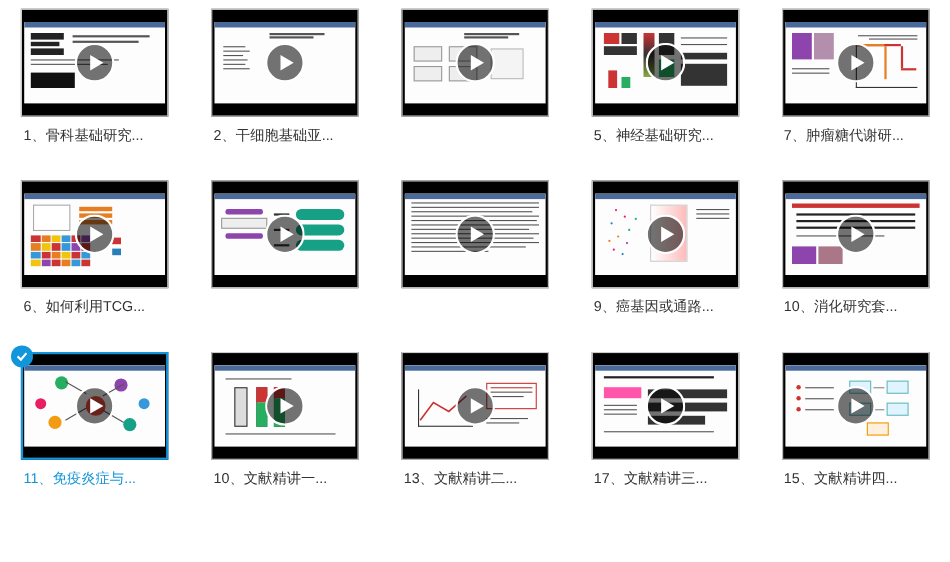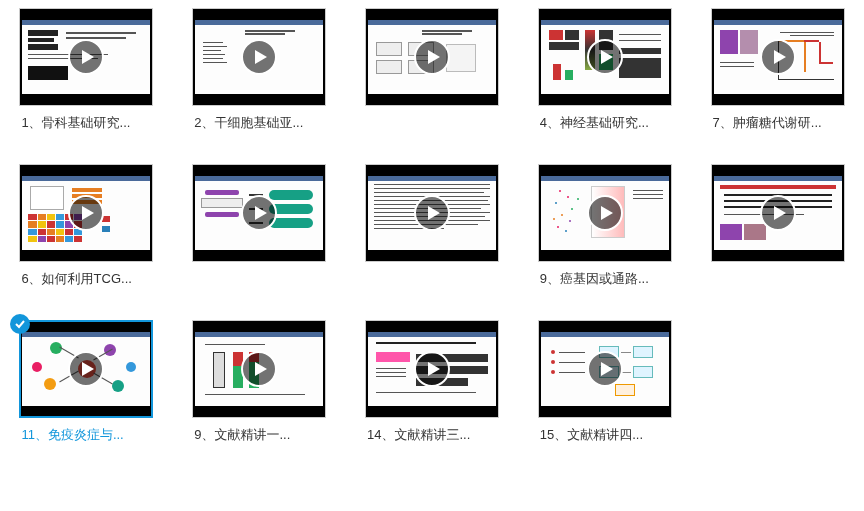--- a/index.html
+++ b/index.html
@@ -183,21 +183,21 @@
         <div class="sci-color sci-green" style="top:50px;left:24px;width:8px;height:10px;"></div>
         <div class="sci-color sci-dark" style="top:38px;left:78px;width:42px;height:20px;"></div>
       </div>
       <div class="play-icon">
         <svg viewBox="0 0 36 36">
             <circle cx="18" cy="18" r="17" fill="rgba(0,0,0,0.55)" stroke="#fff" stroke-width="2"></circle>
             <polygon points="14,11 26,18 14,25" fill="#fff"></polygon>
           </svg>
       </div>
     </div>
-    <div class="title">4、神经基础研究...</div>
+    <div class="title">5、神经基础研究...</div>
   </div>
 
   <div class="item">
     <div class="thumb">
       <div class="thumb-inner">
         <div class="thumb-header"></div>
         <div class="sci-color sci-purple" style="top:10px;left:6px;width:18px;height:24px;"></div>
         <div class="sci-color" style="top:10px;left:26px;width:18px;height:24px;background:#b48ead;"></div>
         <div class="sci-line" style="position:absolute;top:12px;right:8px;width:54px;height:1px;"></div>
         <div class="sci-line" style="position:absolute;top:15px;right:8px;width:44px;height:1px;"></div>
@@ -362,20 +362,21 @@
         <div class="sci-color sci-purple" style="top:48px;left:6px;width:22px;height:16px;"></div>
         <div class="sci-color" style="top:48px;left:30px;width:22px;height:16px;background:#a78;"></div>
       </div>
       <div class="play-icon">
         <svg viewBox="0 0 36 36">
             <circle cx="18" cy="18" r="17" fill="rgba(0,0,0,0.55)" stroke="#fff" stroke-width="2"></circle>
             <polygon points="14,11 26,18 14,25" fill="#fff"></polygon>
           </svg>
       </div>
     </div>
+    <div class="title">10、消化研究套...</div>
   </div>
 
   <div class="item">
     <div class="check-badge">
       <svg width="12" height="12" viewBox="0 0 12 12">
           <polyline points="2,6 5,9 10,3" fill="none" stroke="#fff" stroke-width="2"></polyline>
         </svg>
     </div>
     <div class="thumb" style="border:2px solid #1296db;">
       <div class="thumb-inner">
@@ -416,23 +417,47 @@
         <div class="sci-block" style="top:20px;left:18px;width:12px;height:36px;background:#ddd;border:1px solid #333;"></div>
         <div class="sci-line" style="position:absolute;top:62px;left:10px;width:100px;height:1px;"></div>
       </div>
       <div class="play-icon">
         <svg viewBox="0 0 36 36">
             <circle cx="18" cy="18" r="17" fill="rgba(0,0,0,0.55)" stroke="#fff" stroke-width="2"></circle>
             <polygon points="14,11 26,18 14,25" fill="#fff"></polygon>
           </svg>
       </div>
     </div>
-    <div class="title">9、文献精讲一...</div>
-  </div>
-
+    <div class="title">10、文献精讲一...</div>
+  </div>
+
+  <div class="item">
+    <div class="thumb">
+      <div class="thumb-inner">
+        <div class="thumb-header"></div>
+        <div style="position:absolute;top:22px;left:12px;width:50px;height:34px;border-left:1px solid #333;border-bottom:1px solid #333;"></div>
+        <svg style="position:absolute;top:22px;left:12px;" width="50" height="34">
+            <polyline points="2,28 14,12 28,20 44,6" fill="none" stroke="#c33" stroke-width="1.5"></polyline>
+          </svg>
+        <div class="sci-block" style="top:16px;left:74px;width:46px;height:24px;background:#fff;border:1px solid #c33;"></div>
+        <div class="sci-line" style="position:absolute;top:20px;left:78px;width:38px;height:1px;background:#c33;"></div>
+        <div class="sci-line" style="position:absolute;top:24px;left:78px;width:38px;height:1px;"></div>
+        <div class="sci-line" style="position:absolute;top:28px;left:78px;width:30px;height:1px;"></div>
+        <div class="sci-line" style="position:absolute;top:48px;left:74px;width:38px;height:1px;"></div>
+        <div class="sci-line" style="position:absolute;top:52px;left:74px;width:30px;height:1px;"></div>
+      </div>
+      <div class="play-icon">
+        <svg viewBox="0 0 36 36">
+            <circle cx="18" cy="18" r="17" fill="rgba(0,0,0,0.55)" stroke="#fff" stroke-width="2"></circle>
+            <polygon points="14,11 26,18 14,25" fill="#fff"></polygon>
+          </svg>
+      </div>
+    </div>
+    <div class="title">13、文献精讲二...</div>
+  </div>
 
   <div class="item">
     <div class="thumb">
       <div class="thumb-inner">
         <div class="thumb-header"></div>
         <div class="sci-line" style="position:absolute;top:10px;left:8px;width:100px;height:2px;background:#222;"></div>
         <div class="sci-block" style="top:20px;left:8px;width:34px;height:10px;background:#f5a;"></div>
         <div class="sci-color sci-dark" style="top:22px;left:48px;width:72px;height:8px;"></div>
         <div class="sci-color sci-dark" style="top:34px;left:48px;width:72px;height:8px;"></div>
         <div class="sci-color sci-dark" style="top:46px;left:48px;width:52px;height:8px;"></div>
@@ -441,21 +466,21 @@
         <div class="sci-line" style="position:absolute;top:44px;left:8px;width:30px;height:1px;"></div>
         <div class="sci-line" style="position:absolute;top:60px;left:8px;width:100px;height:1px;"></div>
       </div>
       <div class="play-icon">
         <svg viewBox="0 0 36 36">
             <circle cx="18" cy="18" r="17" fill="rgba(0,0,0,0.55)" stroke="#fff" stroke-width="2"></circle>
             <polygon points="14,11 26,18 14,25" fill="#fff"></polygon>
           </svg>
       </div>
     </div>
-    <div class="title">14、文献精讲三...</div>
+    <div class="title">17、文献精讲三...</div>
   </div>
 
   <div class="item">
     <div class="thumb">
       <div class="thumb-inner">
         <div class="thumb-header"></div>
         <div class="sci-color sci-red" style="top:18px;left:10px;width:4px;height:4px;border-radius:50%;"></div>
         <div class="sci-color sci-red" style="top:28px;left:10px;width:4px;height:4px;border-radius:50%;"></div>
         <div class="sci-color sci-red" style="top:38px;left:10px;width:4px;height:4px;border-radius:50%;"></div>
         <div class="sci-line" style="position:absolute;top:20px;left:18px;width:26px;height:1px;"></div>

